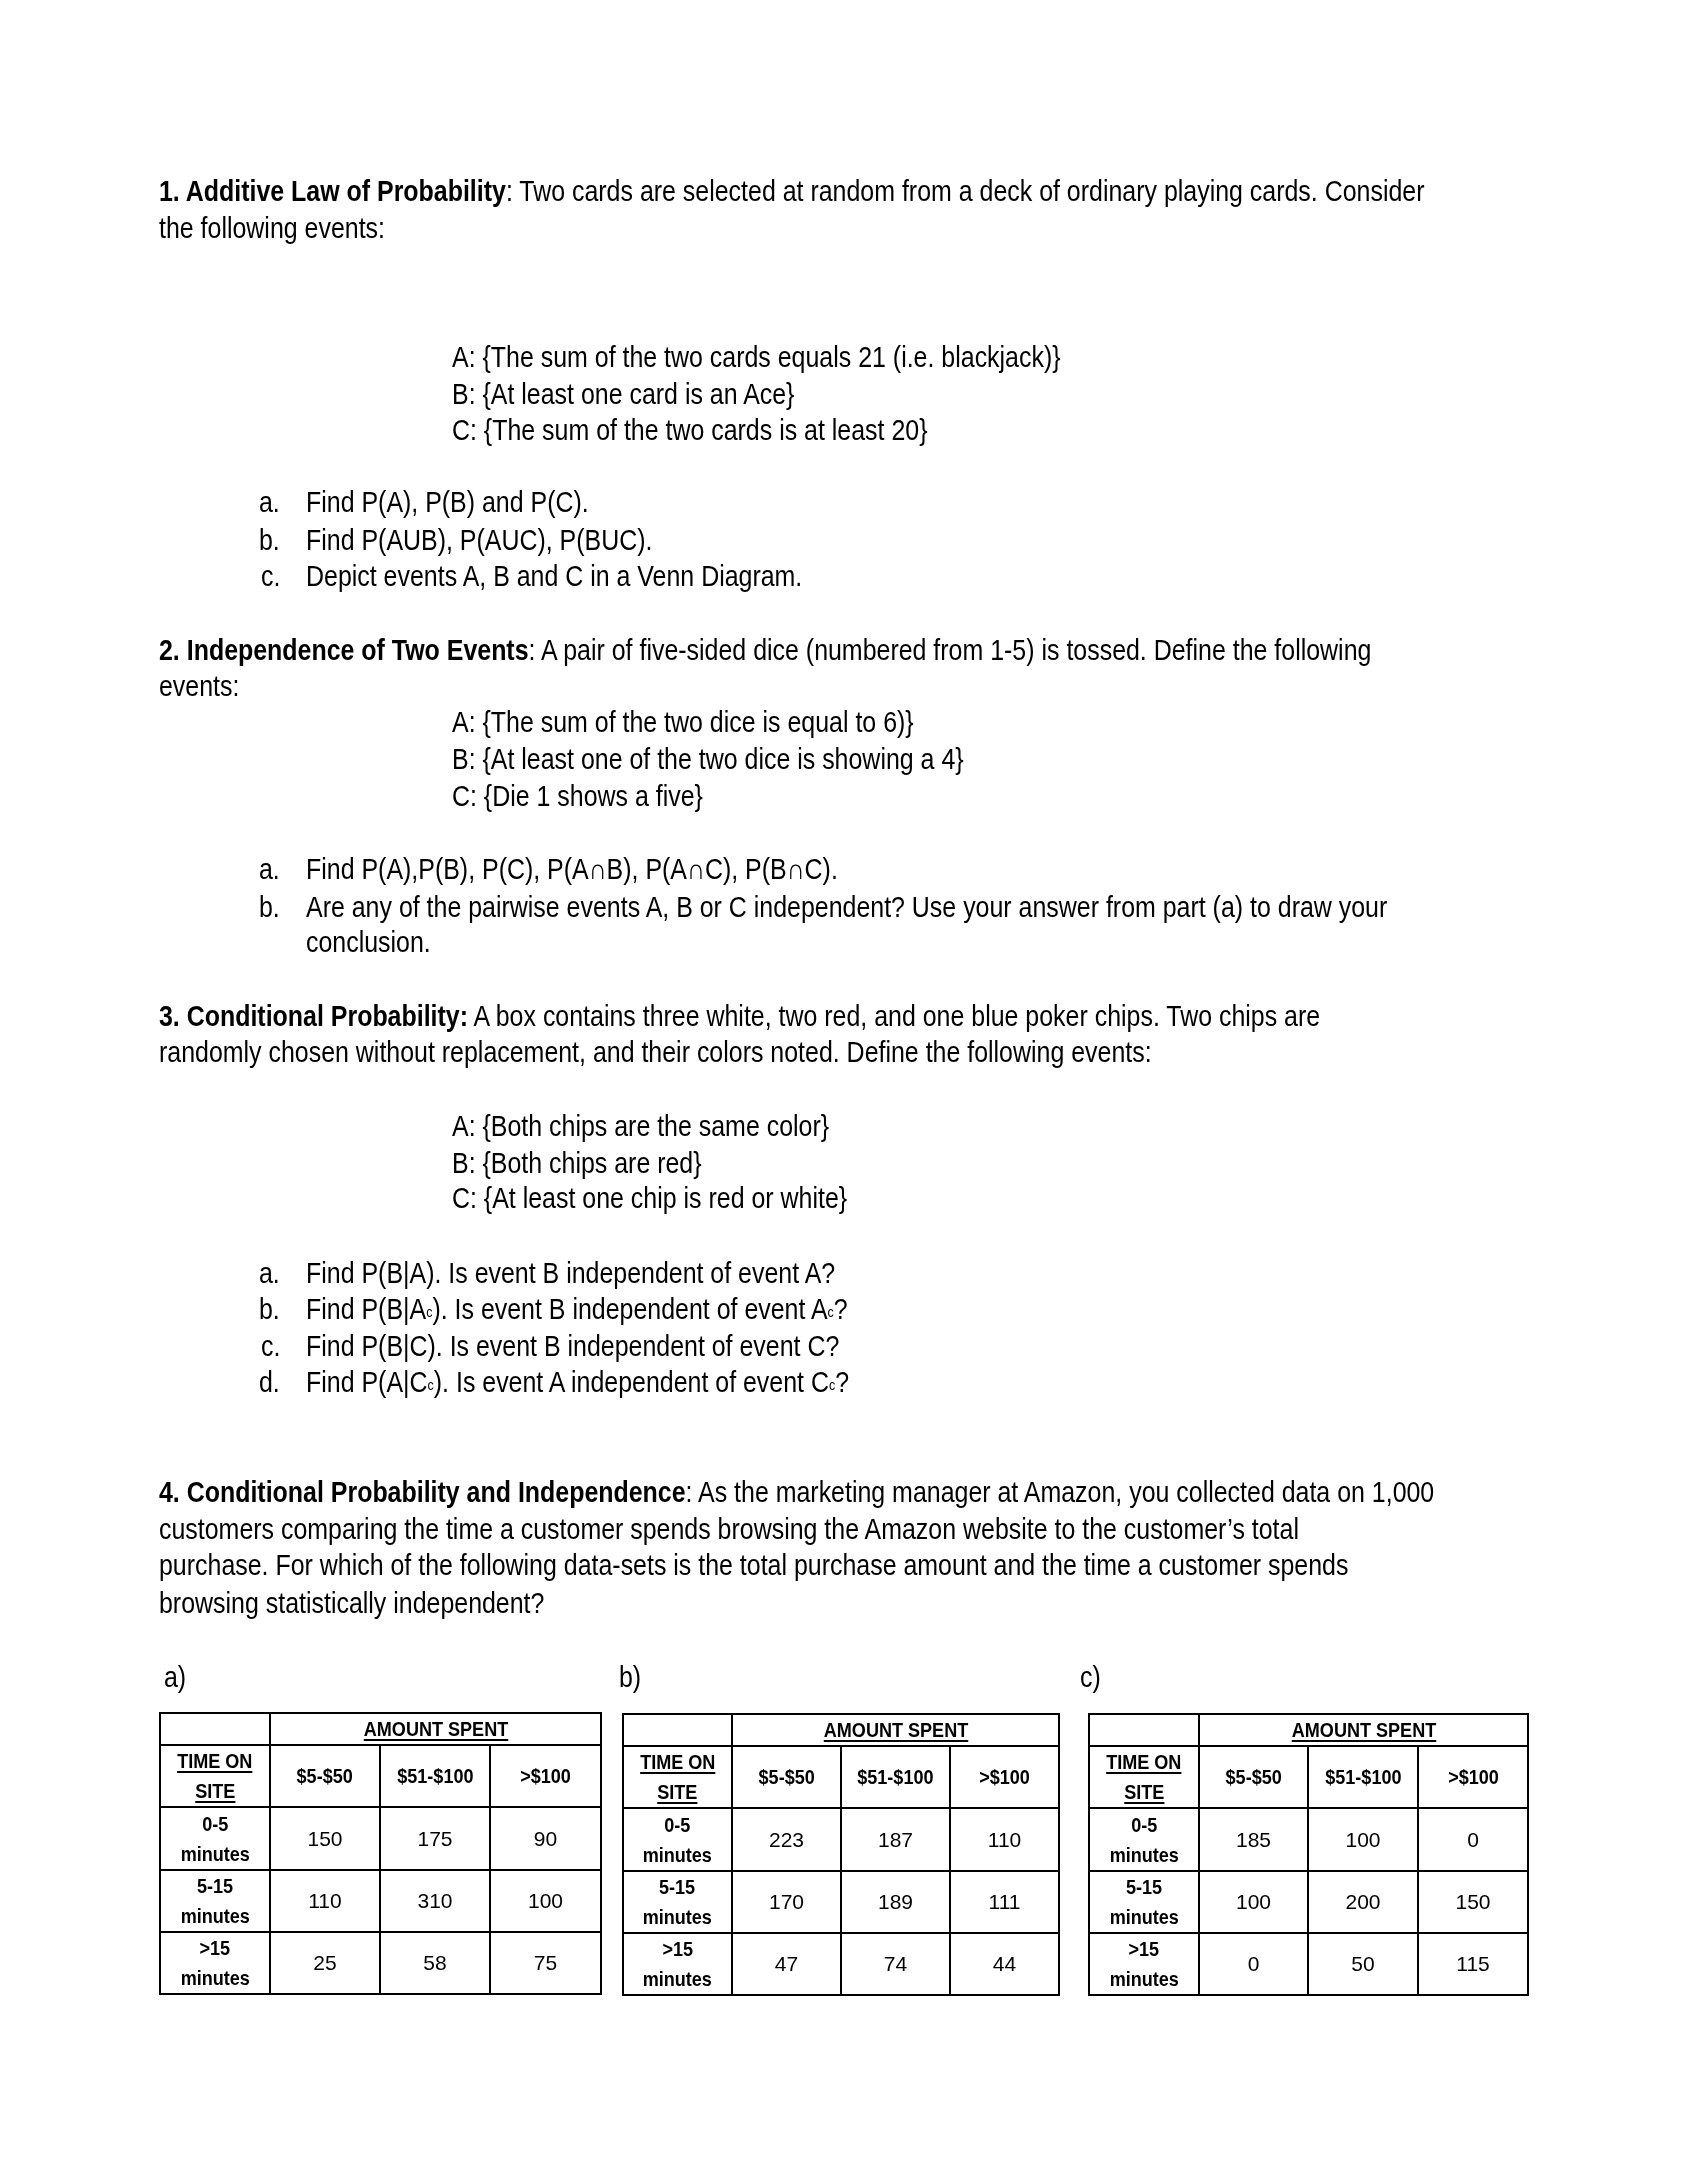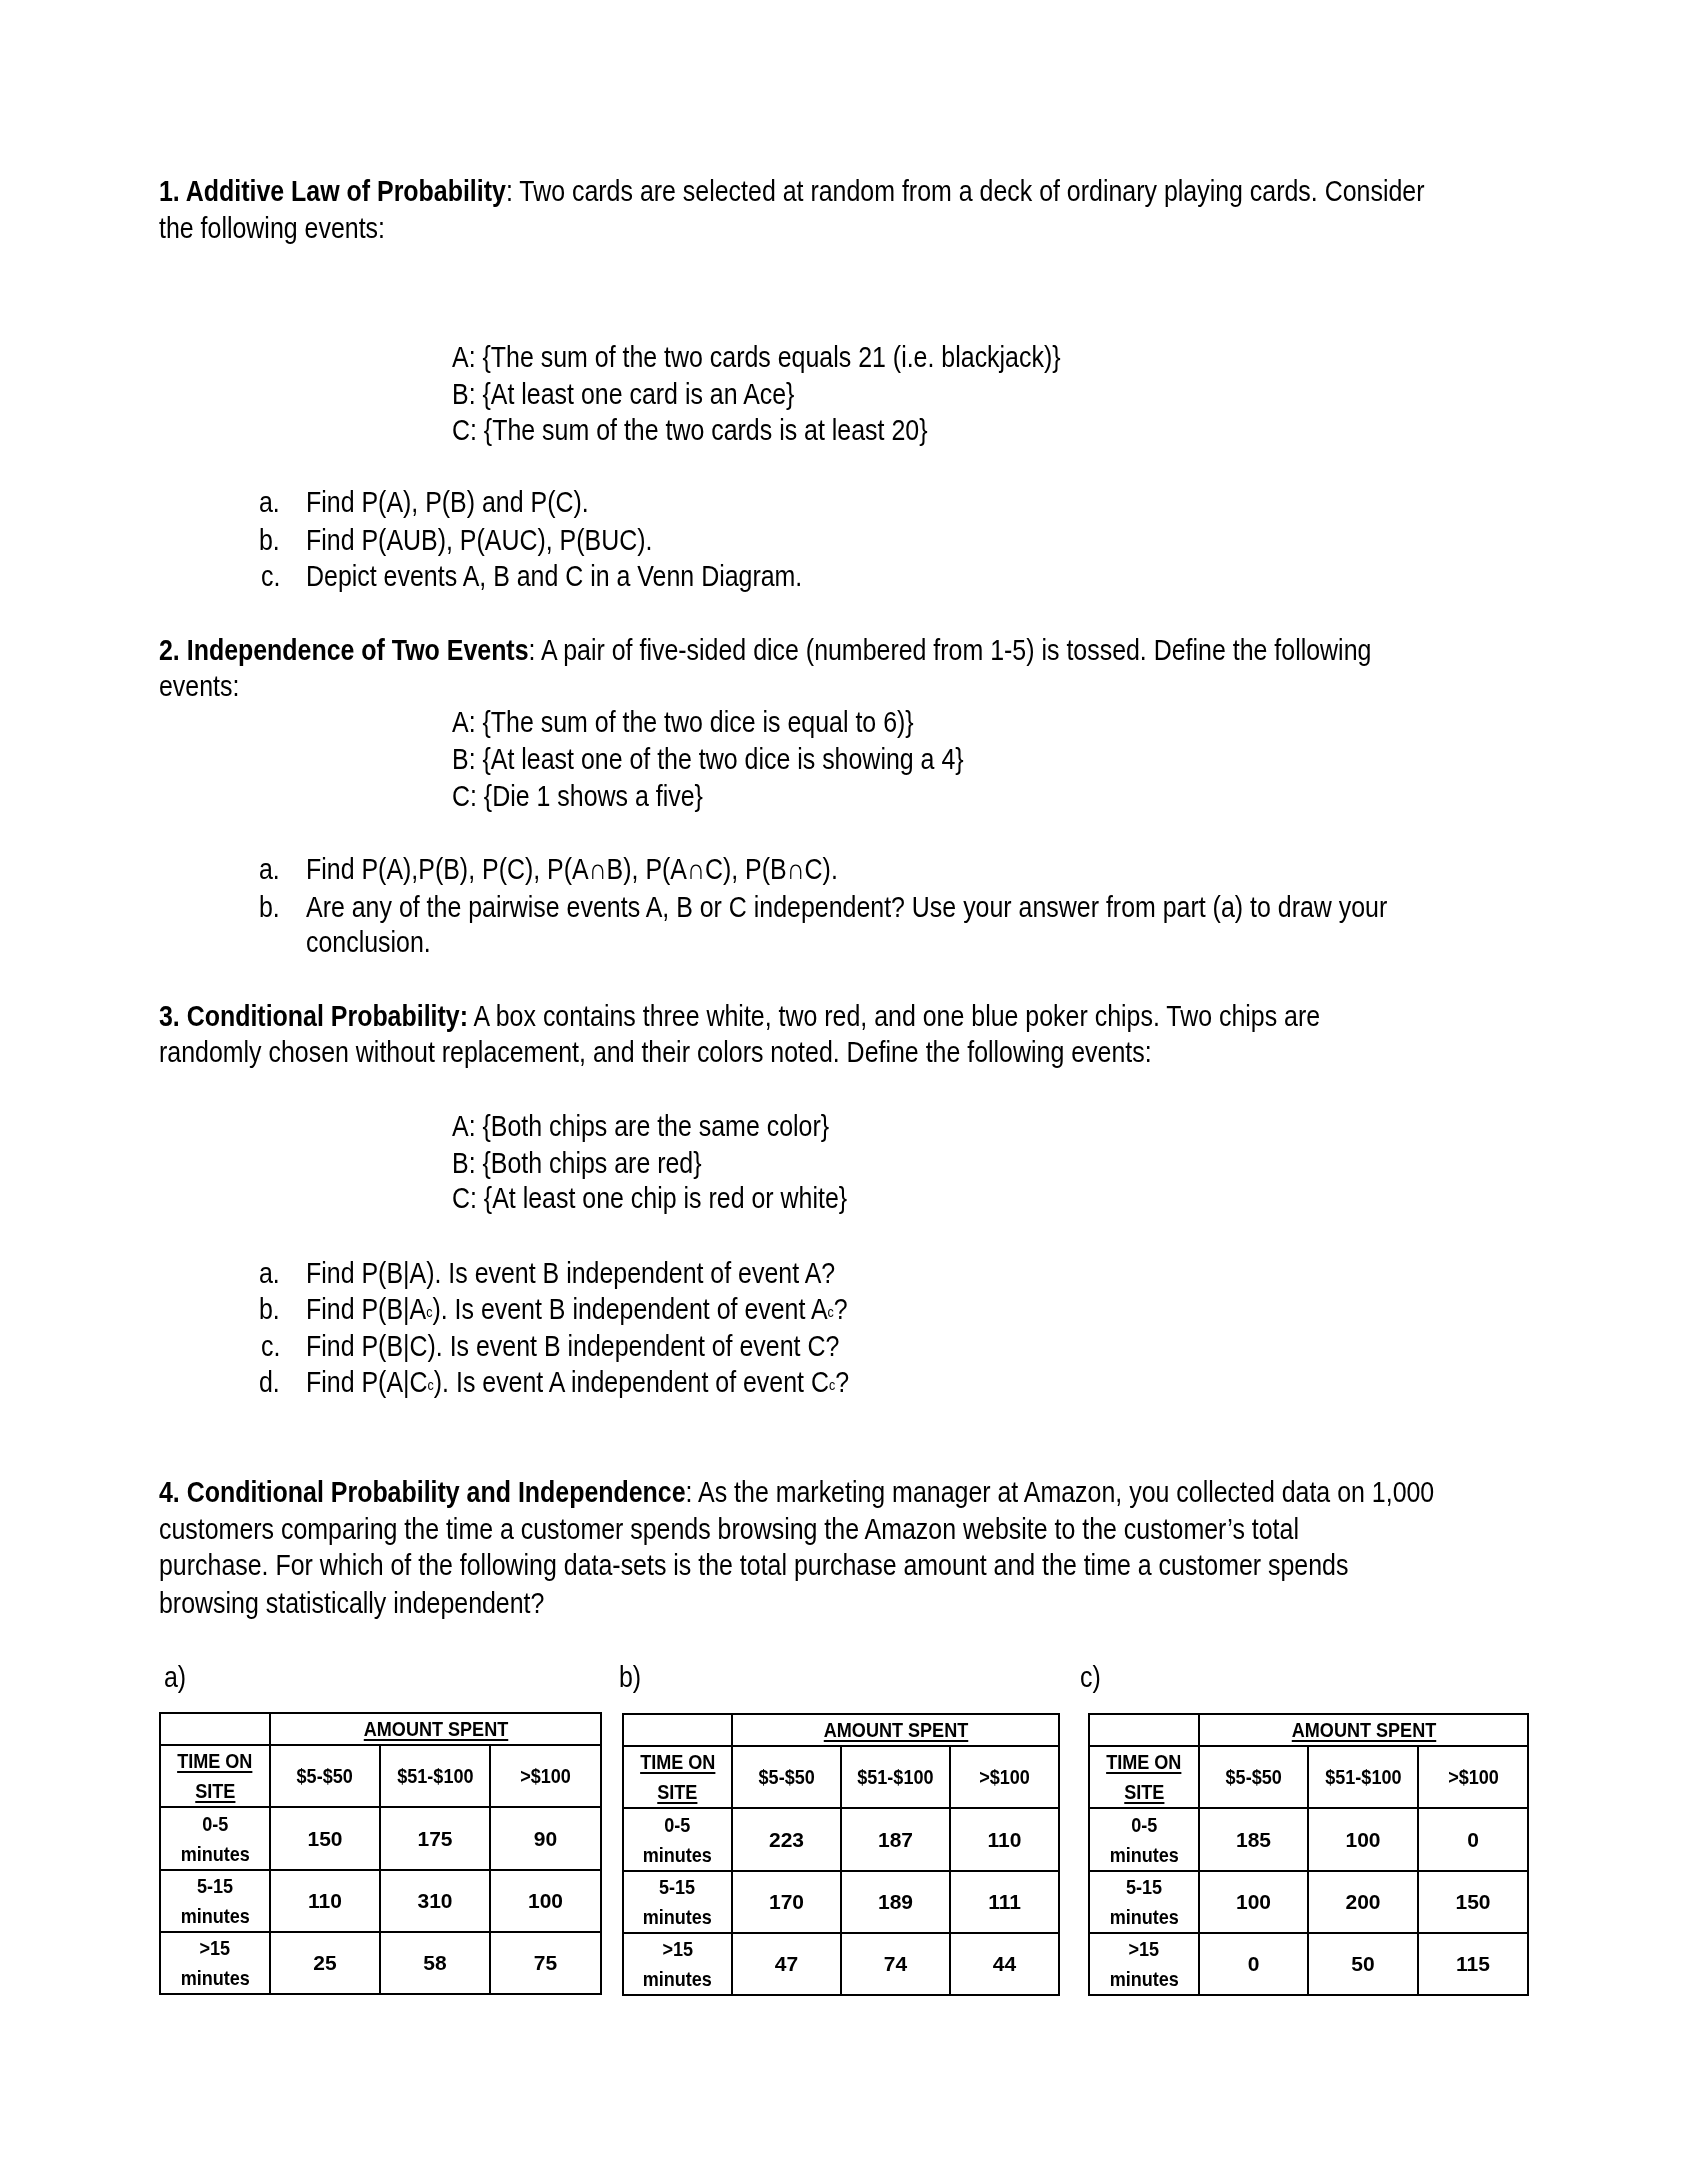--- a/index.html
+++ b/index.html
@@ -13,21 +13,21 @@
     sup { font-size:14.6px; vertical-align:top; position:relative; top:2.6px; }
     .tbl-label { position:absolute; font-size:29px; line-height:37px;
                  transform-origin:left center; transform:scaleX(0.86); }
     table.ct { position:absolute; border-collapse:collapse; table-layout:fixed;
                font-size:21px; }
     table.ct td { border:2.6px solid #000; text-align:center; vertical-align:middle;
                   padding:0; line-height:30px; overflow:hidden; }
     .hcell { font-weight:bold; }
     .u { text-decoration:underline; text-decoration-thickness:2px; text-underline-offset:2.6px; }
     .rowhead { font-weight:bold; line-height:30px; }
-    .num { font-weight:bold; }
+    .num { font-weight:normal; }
     .sq { display:inline-block; transform:scaleX(0.86); }
   </style>
 </head>
 <body>
 
 <div class="line" style="left:159px;top:173px;"><span class="b">1. Additive Law of Probability</span><span>: Two cards are selected at random from a deck of ordinary playing cards. Consider</span></div>
 <div class="line" style="left:159px;top:210px;">the following events:</div>
 
 <div class="line" style="left:452px;top:339px;">A: {The sum of the two cards equals 21 (i.e. blackjack)}</div>
 <div class="line" style="left:452px;top:376px;">B: {At least one card is an Ace}</div>

